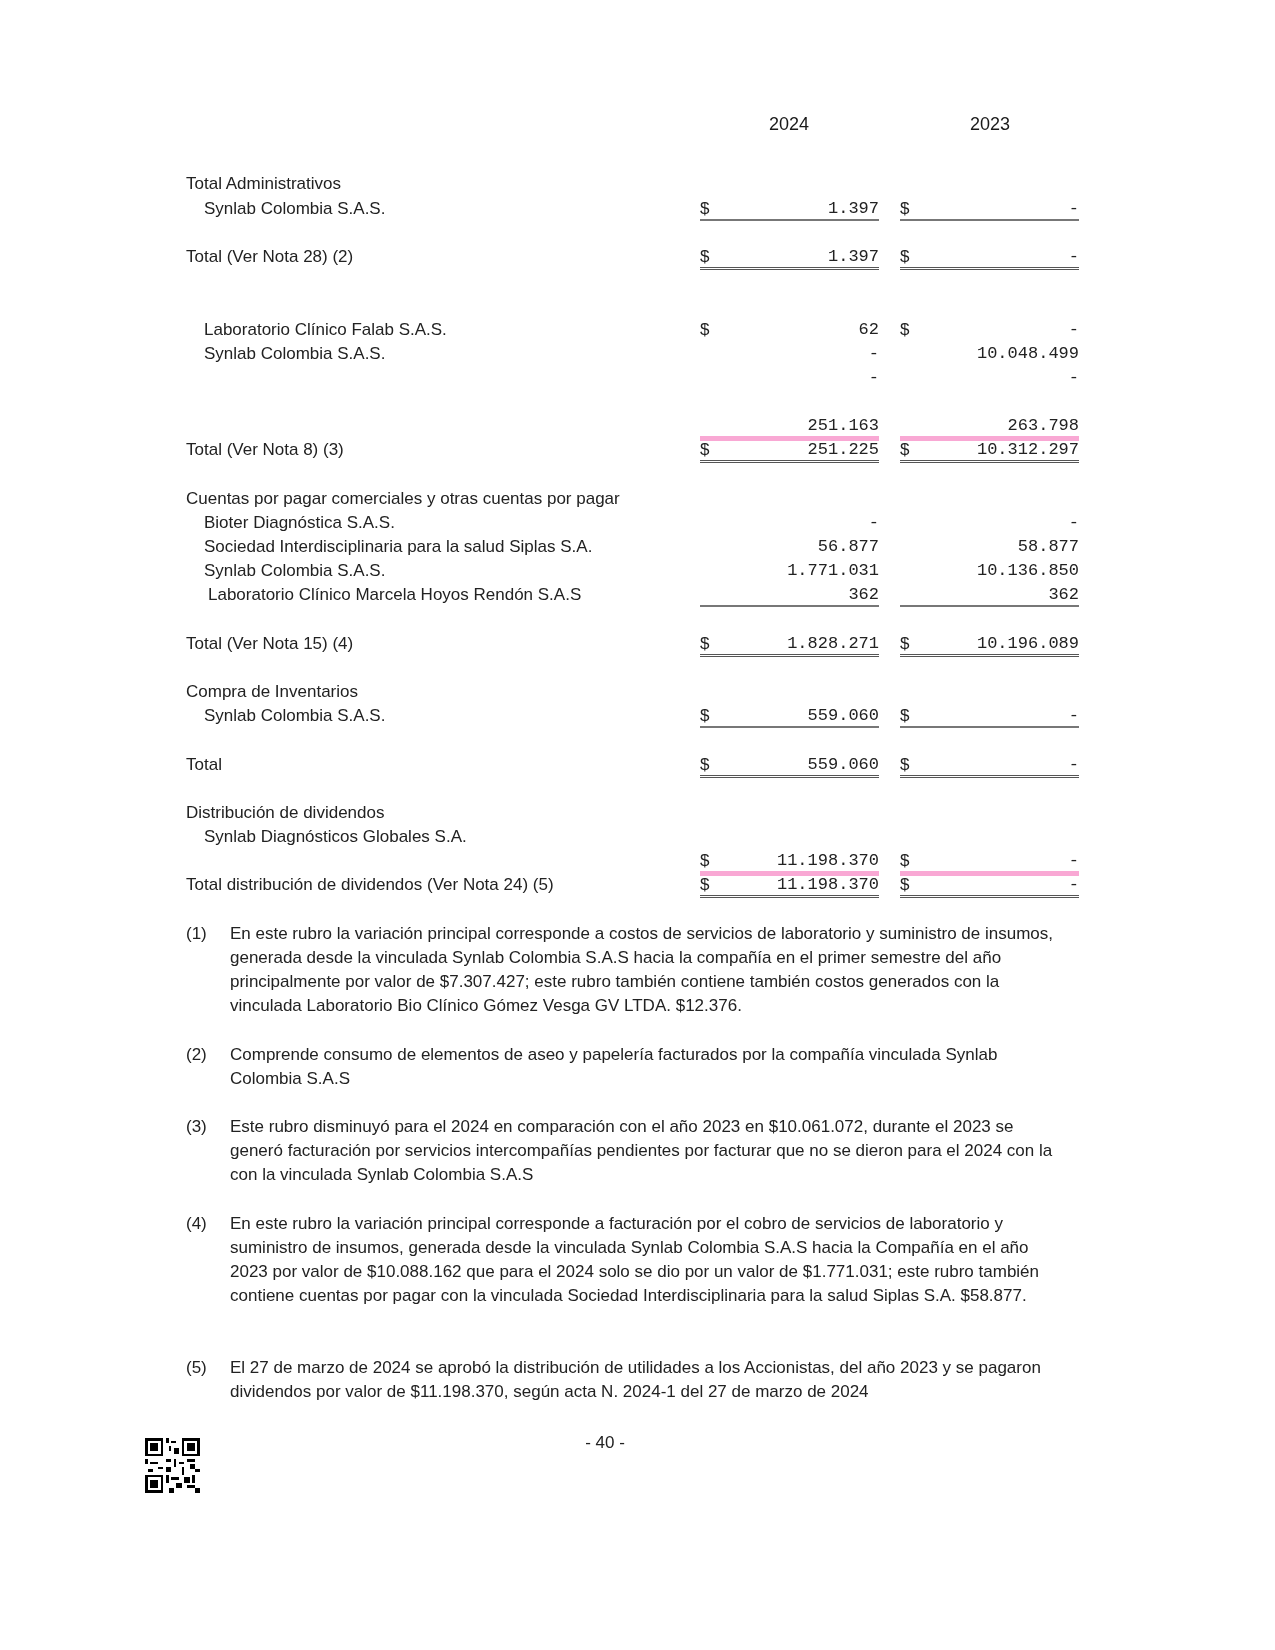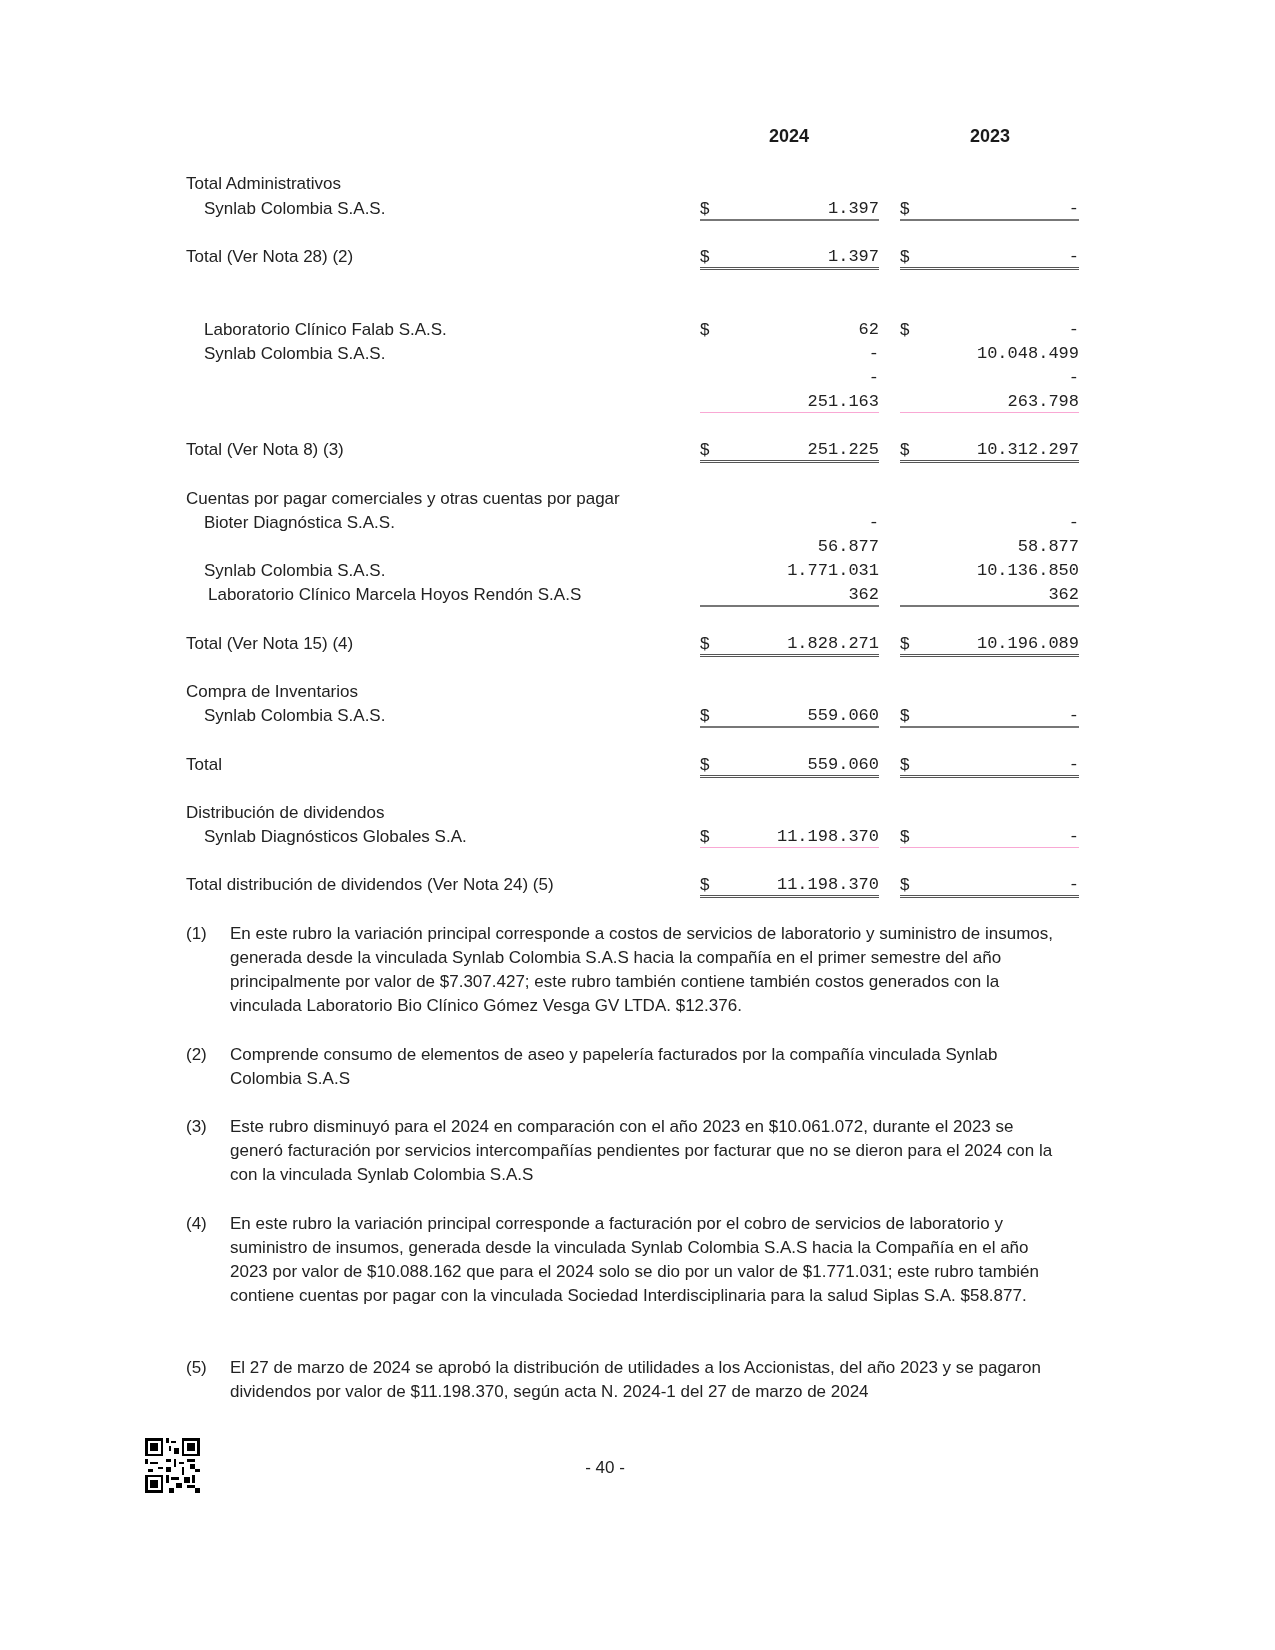--- a/index.html
+++ b/index.html
@@ -2,43 +2,43 @@
 <html><head>
 <meta charset="utf-8">
 <style>
   html, body { margin: 0; padding: 0; background: #ffffff; }
   body {
     width: 1275px; height: 1650px; position: relative; overflow: hidden;
     font-family: "Liberation Sans", sans-serif; color: #222222;
   }
   .page { position: absolute; left: 0; top: 0; width: 1275px; height: 1650px; }
 
-  .year-header { position: absolute; top: 126px; font-size: 18px; font-weight: bold; color: #1a1a1a; }
+  .year-header { position: absolute; top: 114px; font-size: 18px; font-weight: normal; color: #1a1a1a; }
   .yh-2024 { left: 767px; width: 44px; text-align: center; }
   .yh-2023 { left: 966px; width: 44px; text-align: right; }
 
   .row { position: absolute; left: 186px; height: 24px; width: 895px; font-size: 17px; line-height: 24px; }
   .row .label { position: absolute; left: 0; top: 0; white-space: nowrap; }
   .row .label.indent { left: 18px; }
   .row .label.indent2 { left: 22px; }
   .cell { position: absolute; top: 0; height: 22px; }
   .c2024 { left: 514px; width: 179px; }
   .c2023 { left: 714px; width: 179px; }
   .cell .cur { position: absolute; left: 0; top: 0; }
   .cell .val { position: absolute; right: 0; top: 0; font-family: Liberation Mono, monospace; }
-  .cell.single { border-bottom: 1px solid #f9a8d4; }
+  .cell.single { border-bottom: 5px solid #f9a8d4; margin-top: 24px; }
   .cell.double { border-bottom: 3px double #555; }
   .cell.single-grey { border-bottom: 2px solid #777; }
 
   .notes { position: absolute; left: 186px; width: 885px; font-size: 17px; line-height: 24px; }
   .note { position: absolute; left: 0; width: 885px; }
   .note .num { position: absolute; left: 0; top: 0; }
   .note .text { position: absolute; left: 44px; top: 0; width: 841px; }
 
-  .page-number { position: absolute; top: 1433px; left: 560px; width: 90px; text-align: center; font-size: 17px; margin-top: 25px; }
+  .page-number { position: absolute; top: 1433px; left: 560px; width: 90px; text-align: center; font-size: 17px; }
   .qr { position: absolute; left: 145px; top: 1438px; width: 55px; height: 55px; }
 </style>
 </head>
 <body>
 
 <div class="page">
 
   <div class="year-header yh-2024">2024</div>
   <div class="year-header yh-2023">2023</div>
 
@@ -122,20 +122,21 @@
   <div class="row" style="top:511px">
     <span class="label indent">Bioter Diagnóstica S.A.S.</span>
     <div class="cell c2024">
         <span class="val">-</span>
       </div>
     <div class="cell c2023">
         <span class="val">-</span>
       </div>
   </div>
   <div class="row" style="top:535px">
+    <span class="label indent">Sociedad Interdisciplinaria para la salud Siplas S.A.</span>
     <div class="cell c2024">
         <span class="val">56.877</span>
       </div>
     <div class="cell c2023">
         <span class="val">58.877</span>
       </div>
   </div>
   <div class="row" style="top:559px">
     <span class="label indent">Synlab Colombia S.A.S.</span>
     <div class="cell c2024">

